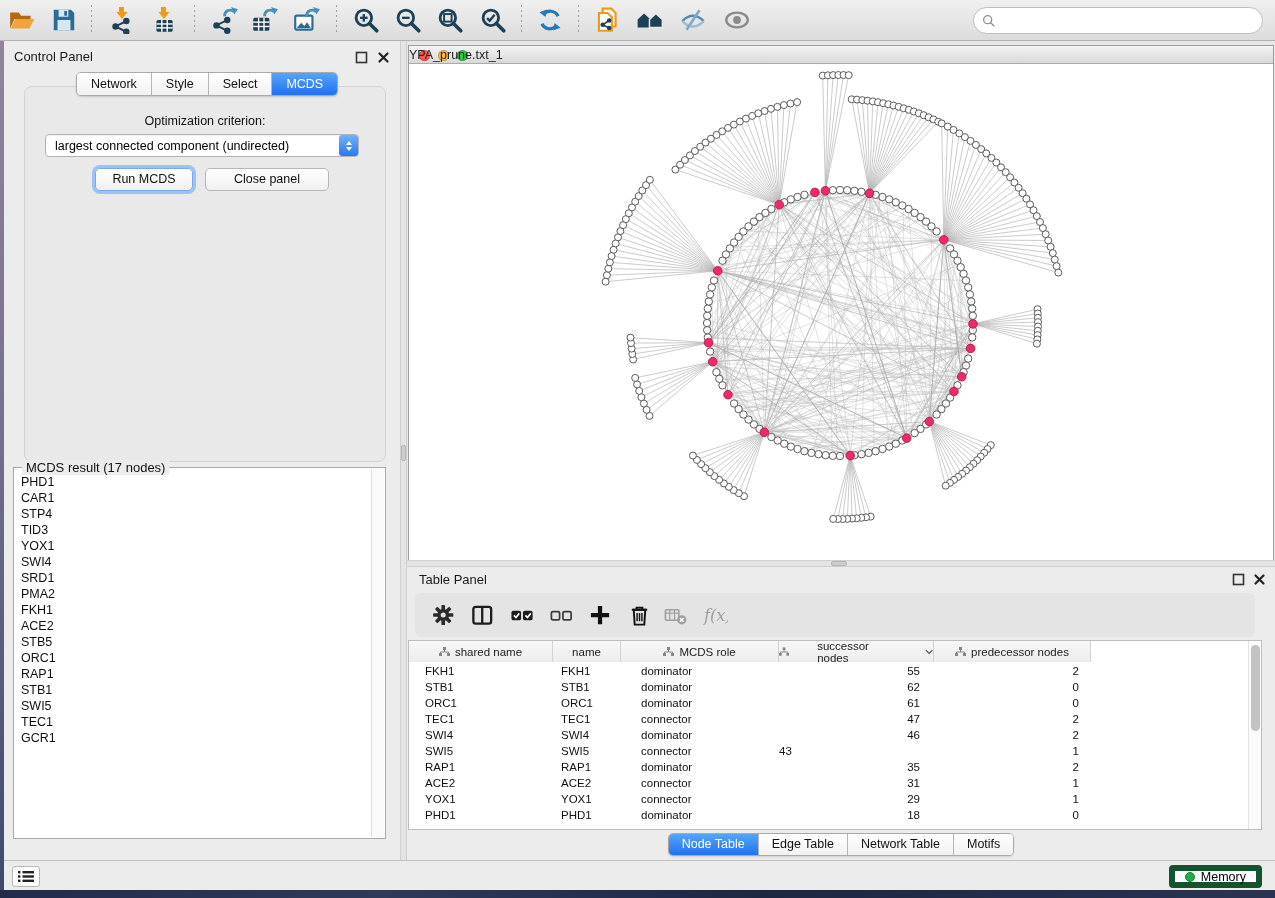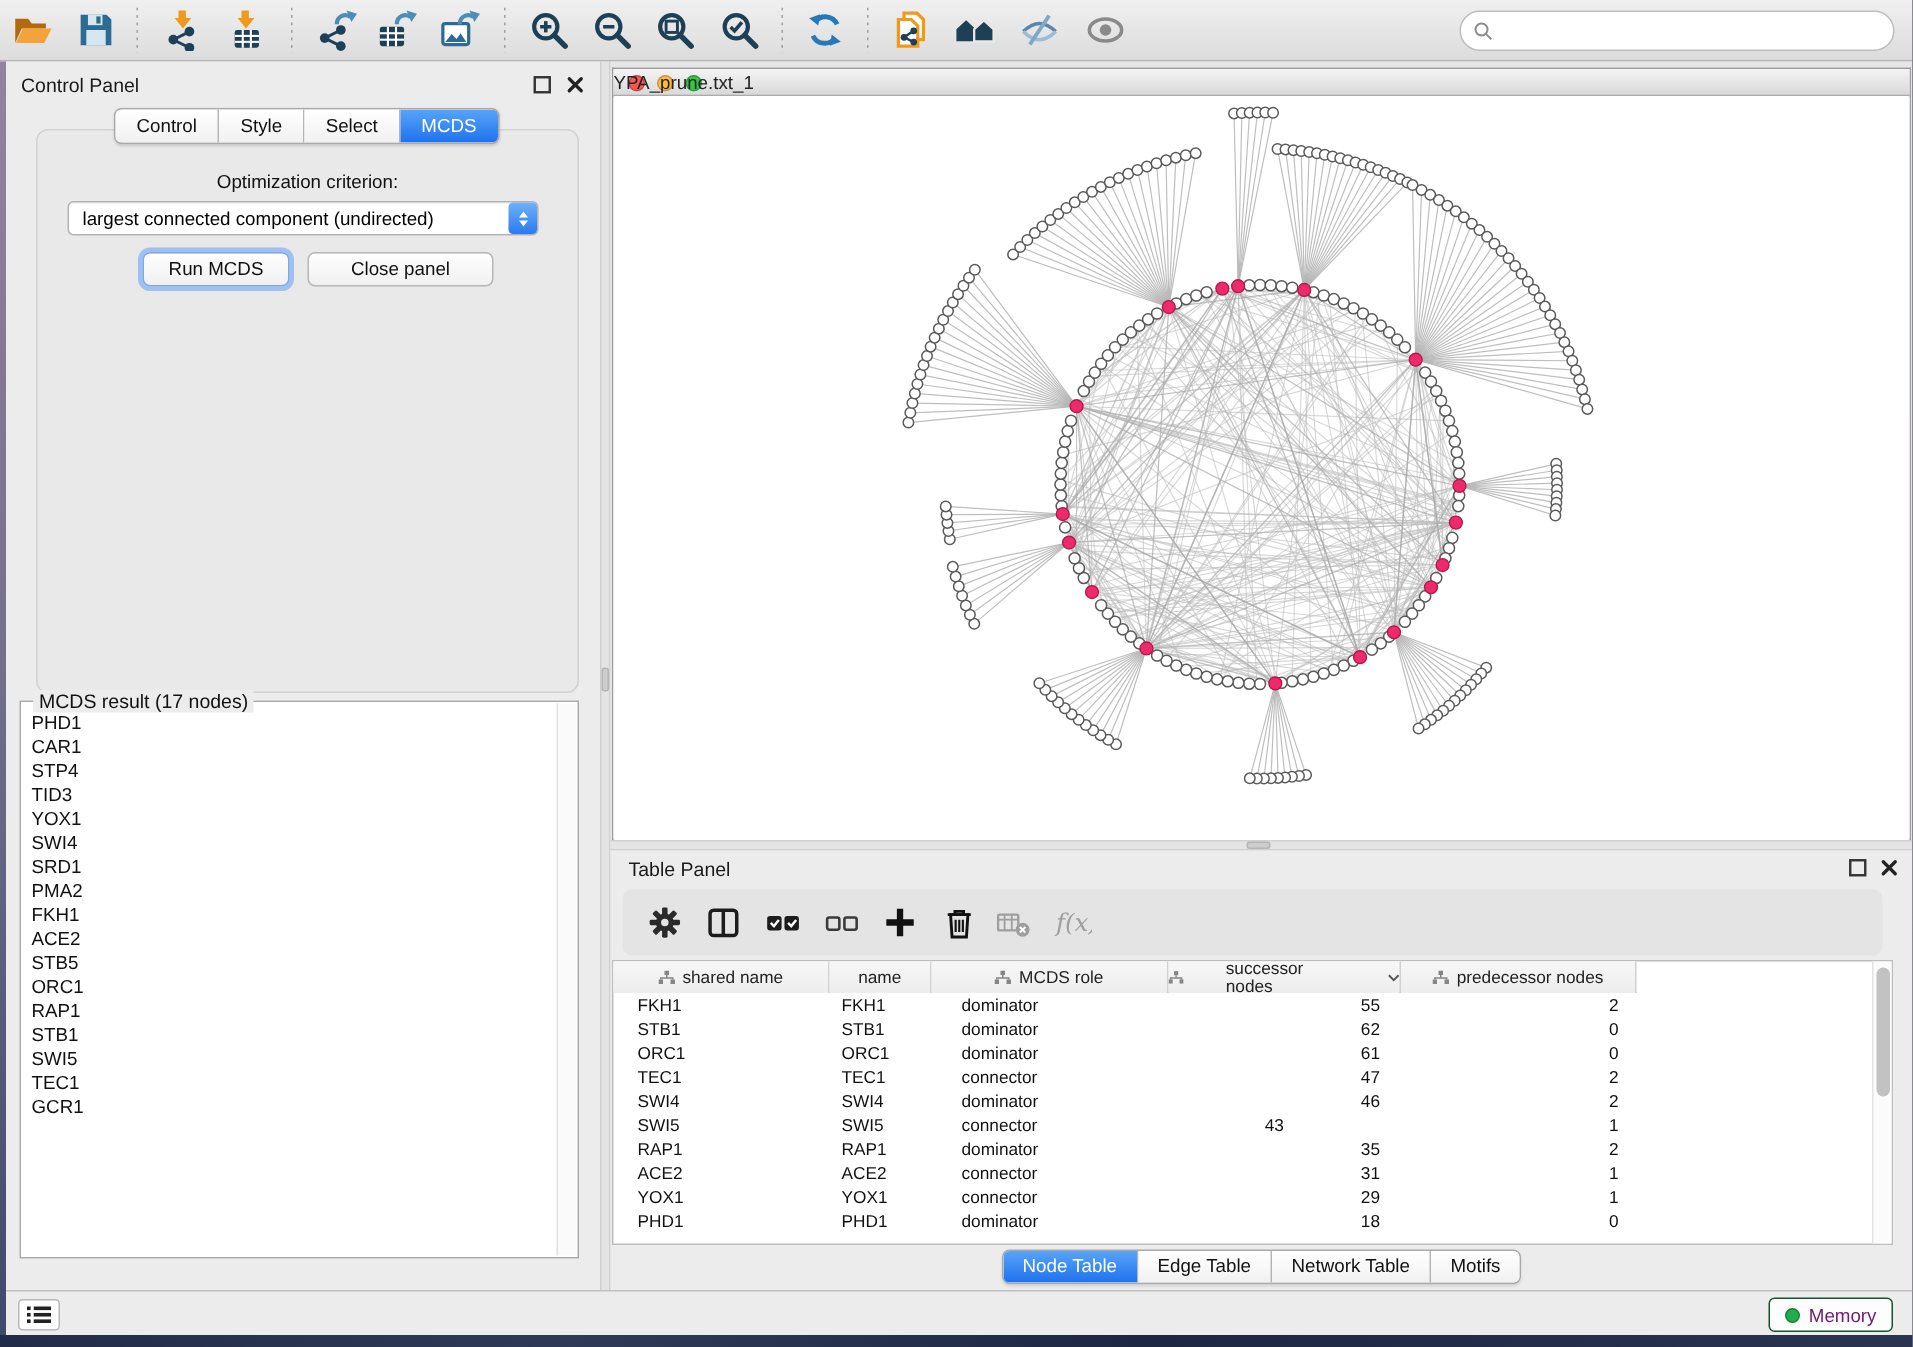--- a/index.html
+++ b/index.html
@@ -108,22 +108,22 @@
     box-shadow:0 1px 2px rgba(0,0,0,.12)}
   .tp-tab{height:21px;line-height:21px;padding:0 13px;font-size:12.5px;color:#111;
     background:linear-gradient(#ffffff,#f1f1f1);border-right:1px solid #b5b5b5}
   .tp-tab:last-child{border-right:none}
   .tp-tab.active{background:linear-gradient(#58a4f8,#1f72ee);color:#fff}
   
   .statusbar{position:absolute;left:0;top:860px;width:1275px;height:30px;background:#ececec;
     border-top:1px solid #c0c0c0}
   .sb-listbtn{position:absolute;left:12px;top:5px;width:28px;height:21px;background:#fdfdfd;
     border:1px solid #b9b9b9;border-radius:3px;display:flex;align-items:center;justify-content:center}
-  .sb-mem{position:absolute;right:13px;top:4px;height:23px;background:#fdfdfd;border:1px solid #14532d;
-    border-radius:4px;display:flex;align-items:center;gap:6px;padding:0 10px;font-size:12.5px;color:#701a75}
+  .sb-mem{position:absolute;right:13px;top:4px;height:23px;background:#fdfdfd;border:6px solid #14532d;
+    border-radius:4px;display:flex;align-items:center;gap:6px;padding:0 10px;font-size:12.5px;color:#000000}
   .sb-dot{width:10px;height:10px;border-radius:50%;background:#1fae4a;border:1px solid #138134}
   .strip-bottom{position:absolute;left:0;top:890px;width:1275px;height:8px;
     background:linear-gradient(90deg,#222c49,#2e3a57 30%,#1d2742 60%,#2a3450)}
 </style>
 </head>
 <body>
 
 <div class="screen">
   <div class="window">
 
@@ -269,21 +269,21 @@
               <rect x="1.5" y="1.5" width="10" height="10" fill="none" stroke="#333" stroke-width="1.6"></rect>
             </svg>
         </span>
         <span class="winbtn cp-close">
           <svg viewBox="0 0 13 13">
               <path d="M2.5 2.5l8 8M10.5 2.5l-8 8" stroke="#222" stroke-width="2.2" stroke-linecap="round"></path>
             </svg>
         </span>
       </div>
       <div class="cp-tabs" id="cp-tabs">
-          <span class="cp-tab">Control</span>
+          <span class="cp-tab">Network</span>
           <span class="cp-tab">Style</span>
           <span class="cp-tab">Select</span>
           <span class="cp-tab active">MCDS</span>
         </div>
       <div class="cp-content">
         <div class="opt-label">Optimization criterion:</div>
         <div class="cp-dropdown">
           <span class="val">largest connected component (undirected)</span>
           <span class="dd-step">
               <i class="up"></i>
@@ -1226,21 +1226,21 @@
               <div class="tbl-cell" style="width: 144px; text-align: left; padding-left: 16px;">SWI4</div>
               <div class="tbl-cell" style="width: 68px; text-align: left; padding-left: 8px;">SWI4</div>
               <div class="tbl-cell" style="width: 158px; text-align: left; padding-left: 20px;">dominator</div>
               <div class="tbl-cell" style="width: 155px; text-align: right; padding-right: 14px;">46</div>
               <div class="tbl-cell" style="width: 157px; text-align: right; padding-right: 12px;">2</div>
             </div>
             <div class="tbl-row">
               <div class="tbl-cell" style="width: 144px; text-align: left; padding-left: 16px;">SWI5</div>
               <div class="tbl-cell" style="width: 68px; text-align: left; padding-left: 8px;">SWI5</div>
               <div class="tbl-cell" style="width: 158px; text-align: left; padding-left: 20px;">connector</div>
-              <div class="tbl-cell" style="width: 155px; text-align: center; padding-right: 14px;">43</div>
+              <div class="tbl-cell" style="width: 155px; text-align: left; padding-right: 14px;">43</div>
               <div class="tbl-cell" style="width: 157px; text-align: right; padding-right: 12px;">1</div>
             </div>
             <div class="tbl-row">
               <div class="tbl-cell" style="width: 144px; text-align: left; padding-left: 16px;">RAP1</div>
               <div class="tbl-cell" style="width: 68px; text-align: left; padding-left: 8px;">RAP1</div>
               <div class="tbl-cell" style="width: 158px; text-align: left; padding-left: 20px;">dominator</div>
               <div class="tbl-cell" style="width: 155px; text-align: right; padding-right: 14px;">35</div>
               <div class="tbl-cell" style="width: 157px; text-align: right; padding-right: 12px;">2</div>
             </div>
             <div class="tbl-row">

